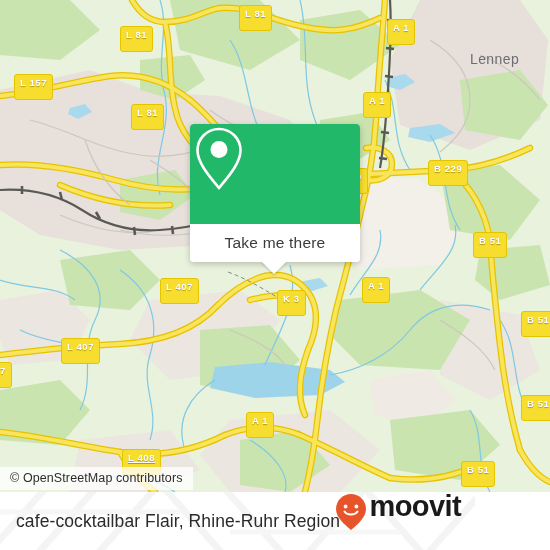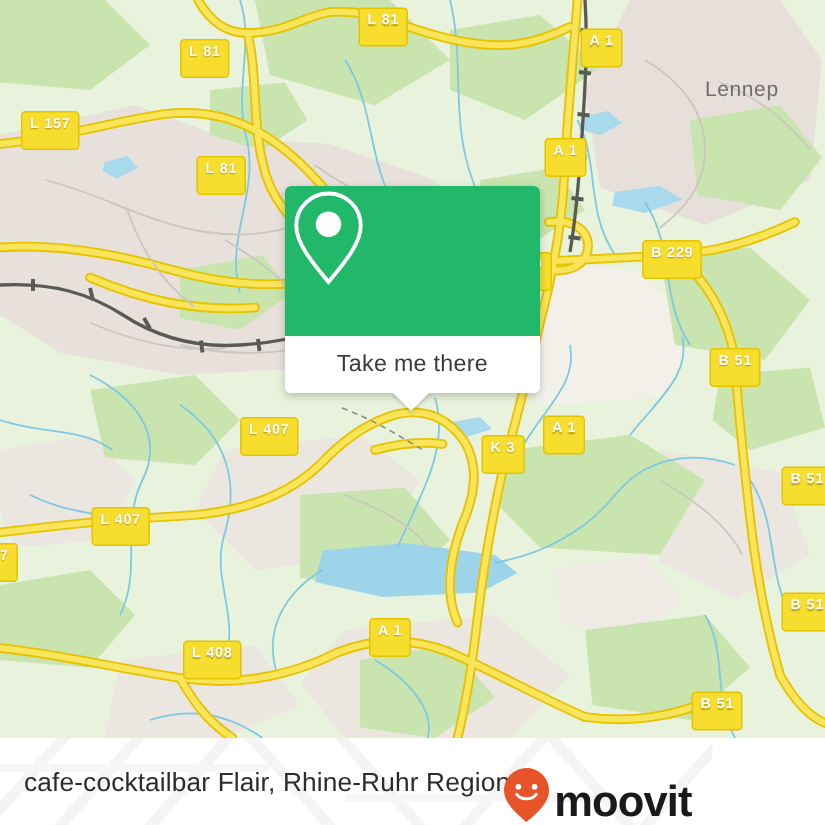--- a/index.html
+++ b/index.html
@@ -113,21 +113,21 @@
     left: 16px; top: 0; height: 58px;
     display: flex; align-items: center;
     font-size: 17.5px;
     color: #2b2b2b;
     letter-spacing: .1px;
     white-space: nowrap;
   }
   .brand {
     position: absolute;
     right: 14px; top: 0; height: 58px;
-    display: flex; align-items: flex-end; gap: 2px;
+    display: flex; align-items: flex-start; gap: 2px;
   }
   .brand-text {
     font-size: 29px;
     font-weight: bold;
     color: #1a1a1a;
     letter-spacing: -0.6px;
     line-height: 1;
   }
 </style>
 </head>
@@ -320,43 +320,44 @@
     <div class="shield" style="left:120px; top:26px;">L 81</div>
     <div class="shield" style="left:239px; top:5px;">L 81</div>
     <div class="shield" style="left:387px; top:19px;">A 1</div>
     <div class="shield" style="left:14px;  top:74px;">L 157</div>
     <div class="shield" style="left:131px; top:104px;">L 81</div>
     <div class="shield" style="left:363px; top:92px;">A 1</div>
     <div class="shield" style="left:428px; top:160px;">B 229</div>
     <div class="shield" style="left:350px; top:168px;">9</div>
     <div class="shield" style="left:473px; top:232px;">B 51</div>
     <div class="shield" style="left:160px; top:278px;">L 407</div>
-    <div class="shield" style="left:277px; top:290px;margin-left:44px;">K 3</div>
+    <div class="shield" style="left:277px; top:290px;">K 3</div>
     <div class="shield" style="left:362px; top:277px;">A 1</div>
     <div class="shield" style="left:61px;  top:338px;">L 407</div>
     <div class="shield" style="left:-6px;  top:362px;">7</div>
     <div class="shield" style="left:521px; top:311px;">B 51</div>
     <div class="shield" style="left:246px; top:412px;">A 1</div>
     <div class="shield" style="left:521px; top:395px;">B 51</div>
-    <div class="shield" style="left:122px; top:427px;">L 408</div>
+    <div class="shield" style="left:122px; top:449px;text-decoration:underline;">L 408</div>
     <div class="shield" style="left:461px; top:461px;">B 51</div>
 
     <div class="popup">
       <div class="popup-head">
         <svg width="58" height="70" viewBox="0 0 58 70">
           <path d="M29,5 C17,5 7.5,14.5 7.5,26.5 C7.5,39 20,53 29,64 C38,53 50.5,39 50.5,26.5 C50.5,14.5 41,5 29,5 Z" fill="none" stroke="#ffffff" stroke-width="2.6"></path>
           <circle cx="29" cy="25.5" r="8.5" fill="#ffffff"></circle>
         </svg>
       </div>
       <div class="popup-foot">
         <span>Take me there</span>
       </div>
     </div>
     <div class="popup-tail"></div>
 
+    <div class="attribution">© OpenStreetMap contributors</div>
   </div>
 
   <div class="footer">
     <svg class="footer-watermark" width="550" height="58" viewBox="0 0 550 58">
       <g stroke="#eceaea" stroke-width="7" fill="none">
         <path d="M-20,70 L60,-20"></path>
         <path d="M30,70 L110,-20"></path>
         <path d="M90,70 L170,-20"></path>
         <path d="M150,-20 L230,70"></path>
         <path d="M210,-20 L290,70"></path>

